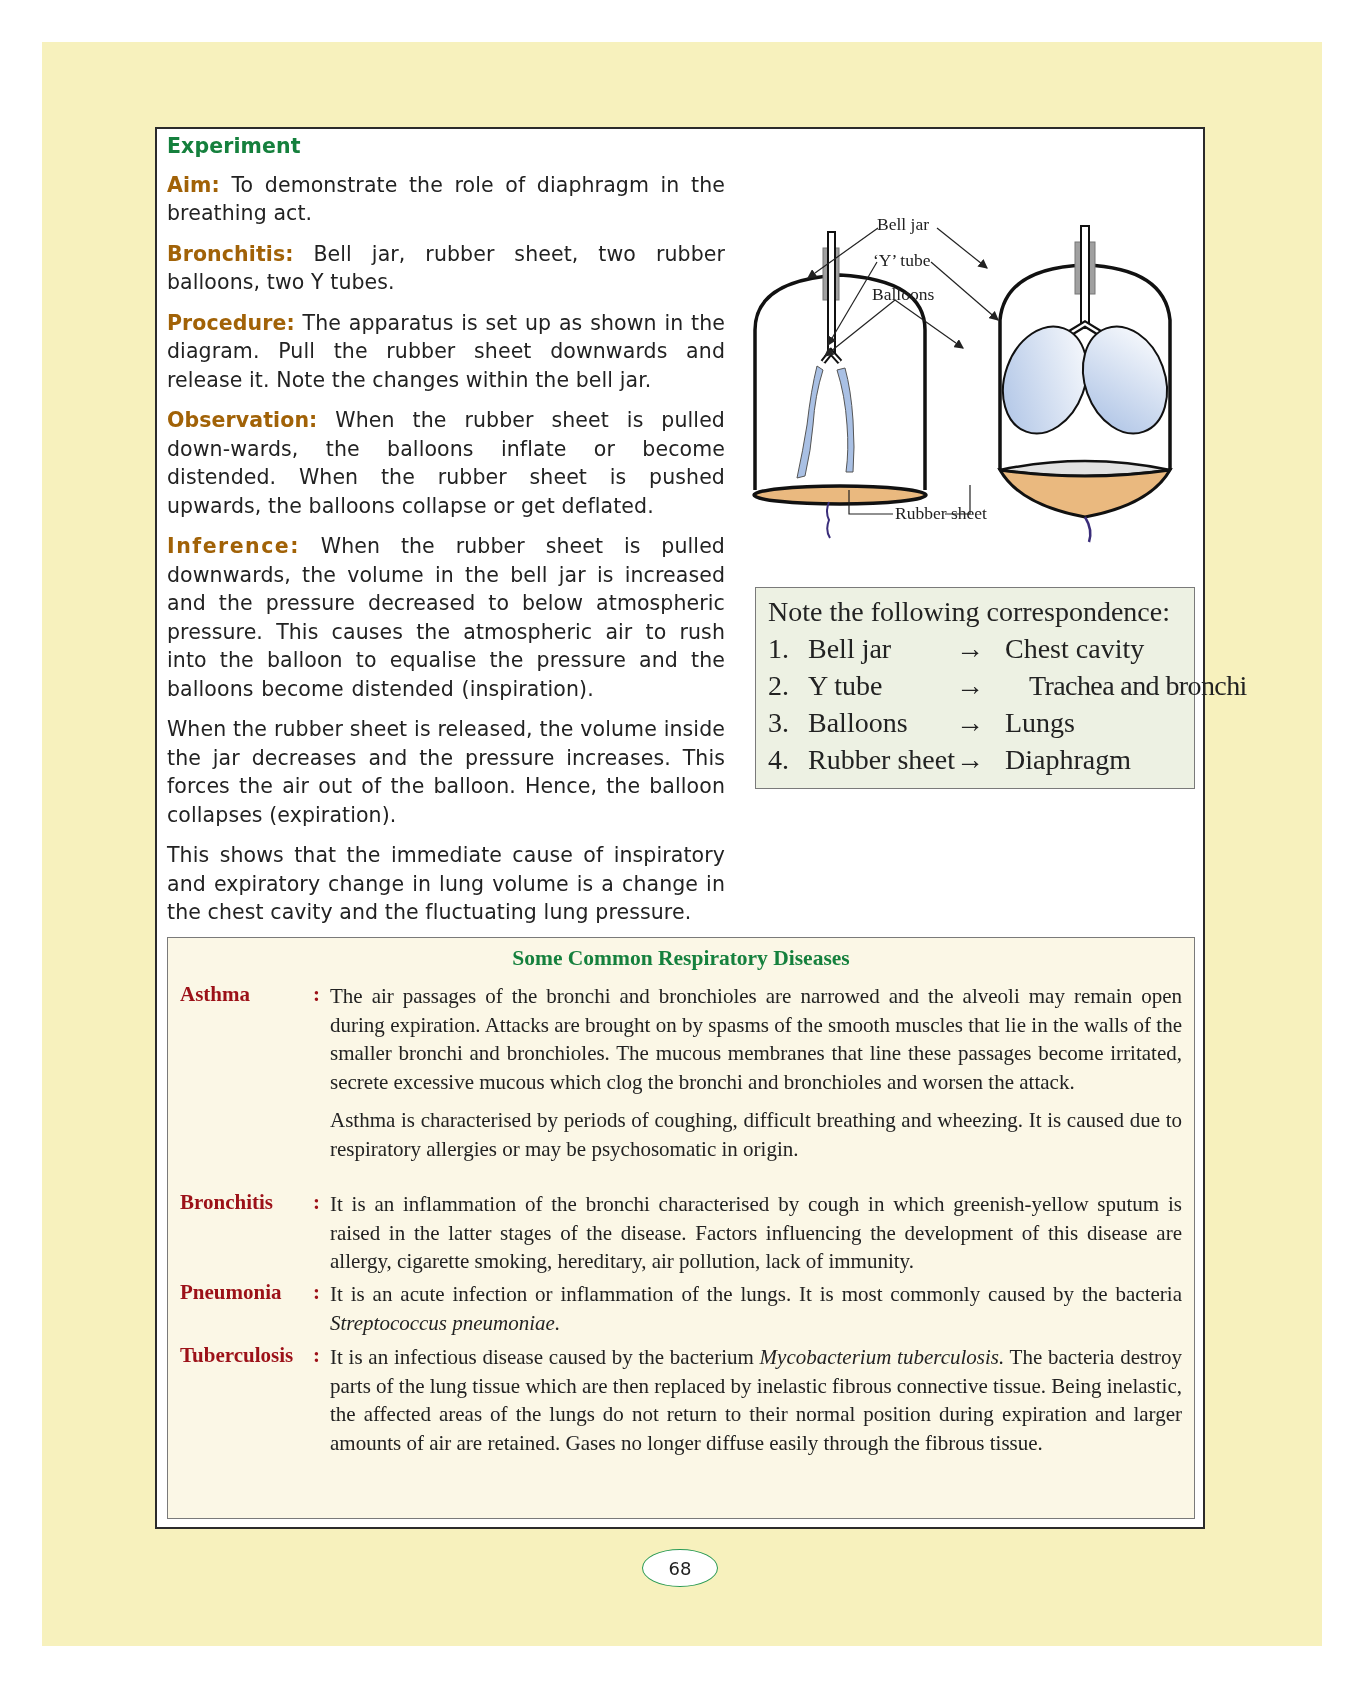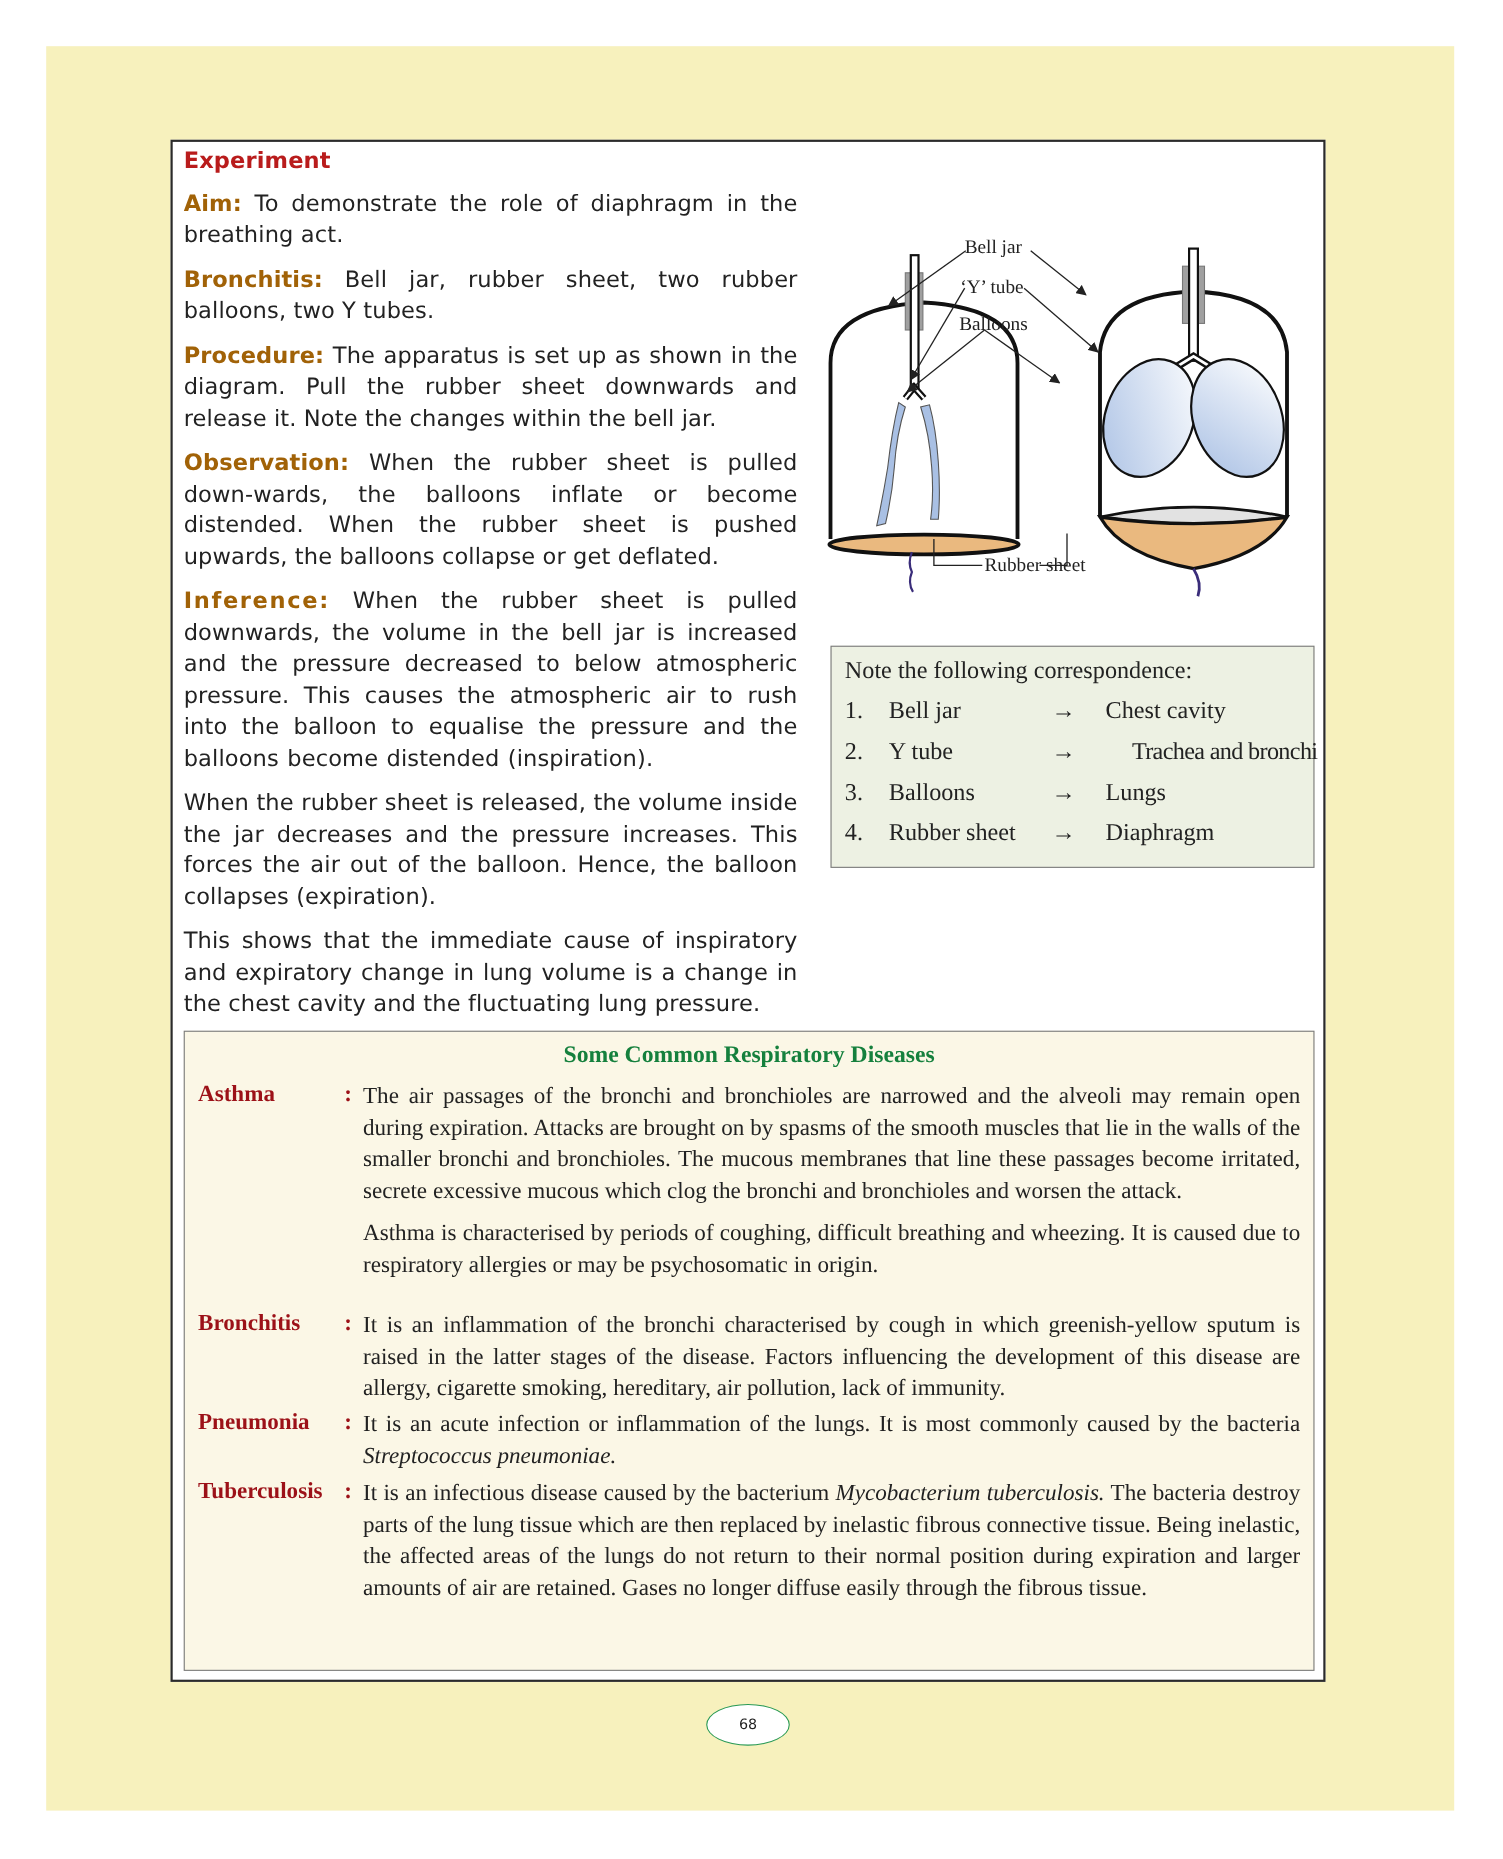--- a/index.html
+++ b/index.html
@@ -11,35 +11,35 @@
   .outer-box {
     position: absolute; left: 155px; top: 127px; width: 1050px; height: 1402px;
     background: #ffffff; border: 2px solid #2b2b2b; box-sizing: border-box;
   }
   .left-col {
     position: absolute; left: 167px; top: 132px; width: 558px;
     font-family: "DejaVu Sans", sans-serif; font-size: 20.5px; line-height: 28.5px;
     color: #222222; letter-spacing: 0.1px;
   }
   .left-col p { margin: 0 0 12px 0; text-align: justify; text-align-last: left; }
-  .exp-title { color: #b91c1c; font-weight: bold; font-size: 20.5px; margin-bottom: 10px !important; }
+  .exp-title { color: #15803d; font-weight: bold; font-size: 20.5px; margin-bottom: 10px !important; }
   .kw { color: #a16207; font-weight: bold; }
 
   .diagram {
     position: absolute; left: 745px; top: 220px; width: 460px; height: 350px;
   }
   .diag-label {
     position: absolute; font-family: "Liberation Serif", serif; font-size: 17.5px; color: #222;
     white-space: nowrap;
   }
 
   .corr-box {
     position: absolute; left: 755px; top: 587px; width: 440px; height: 202px;
     background: #edf1e3; border: 1.5px solid #7a7a7a; box-sizing: border-box;
-    font-family: "Liberation Serif", serif; font-size: 22px; color: #222;
+    font-family: "Liberation Serif", serif; font-size: 28px; color: #222;
   }
   .corr-title { position: absolute; left: 12px; top: 8px; white-space: nowrap; }
   .corr-row { position: absolute; left: 12px; height: 30px; white-space: nowrap; }
   .corr-row .num { position: absolute; left: 0; }
   .corr-row .src { position: absolute; left: 40px; }
   .corr-row .arrow { position: absolute; left: 188px; }
   .corr-row .dst { position: absolute; left: 237px; }
 
   .disease-box {
     position: absolute; left: 167px; top: 937px; width: 1028px; height: 582px;
@@ -58,21 +58,21 @@
   .disease-text {
     position: absolute; left: 150px; right: 0; top: 0; line-height: 28.5px;
     text-align: justify; text-align-last: left;
   }
   .disease-text p { margin: 0 0 10px 0; }
   .disease-text i { font-style: italic; }
 
   .page-number {
     position: absolute; left: 642px; top: 1549px; width: 76px; height: 38px;
     border: 1.5px solid #2a9a55; border-radius: 50%; background: #ffffff; box-sizing: border-box;
-    font-family: "DejaVu Sans", sans-serif; font-size: 13px; color: #222;
+    font-family: "DejaVu Sans", sans-serif; font-size: 18px; color: #222;
     display: flex; align-items: center; justify-content: center;
   }
 </style>
 </head>
 <body>
 
 <div class="page-bg"></div>
 <div class="outer-box"></div>
 
 <div class="left-col">

